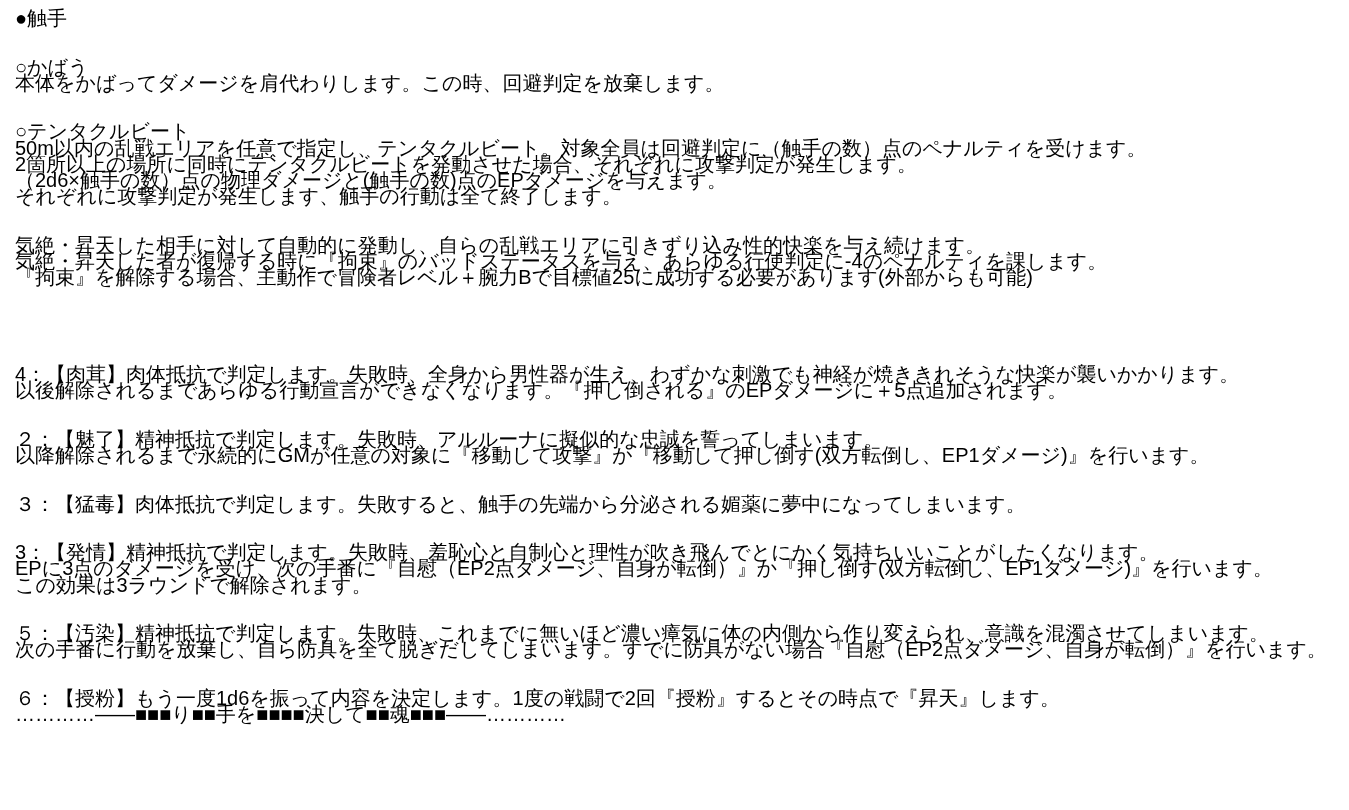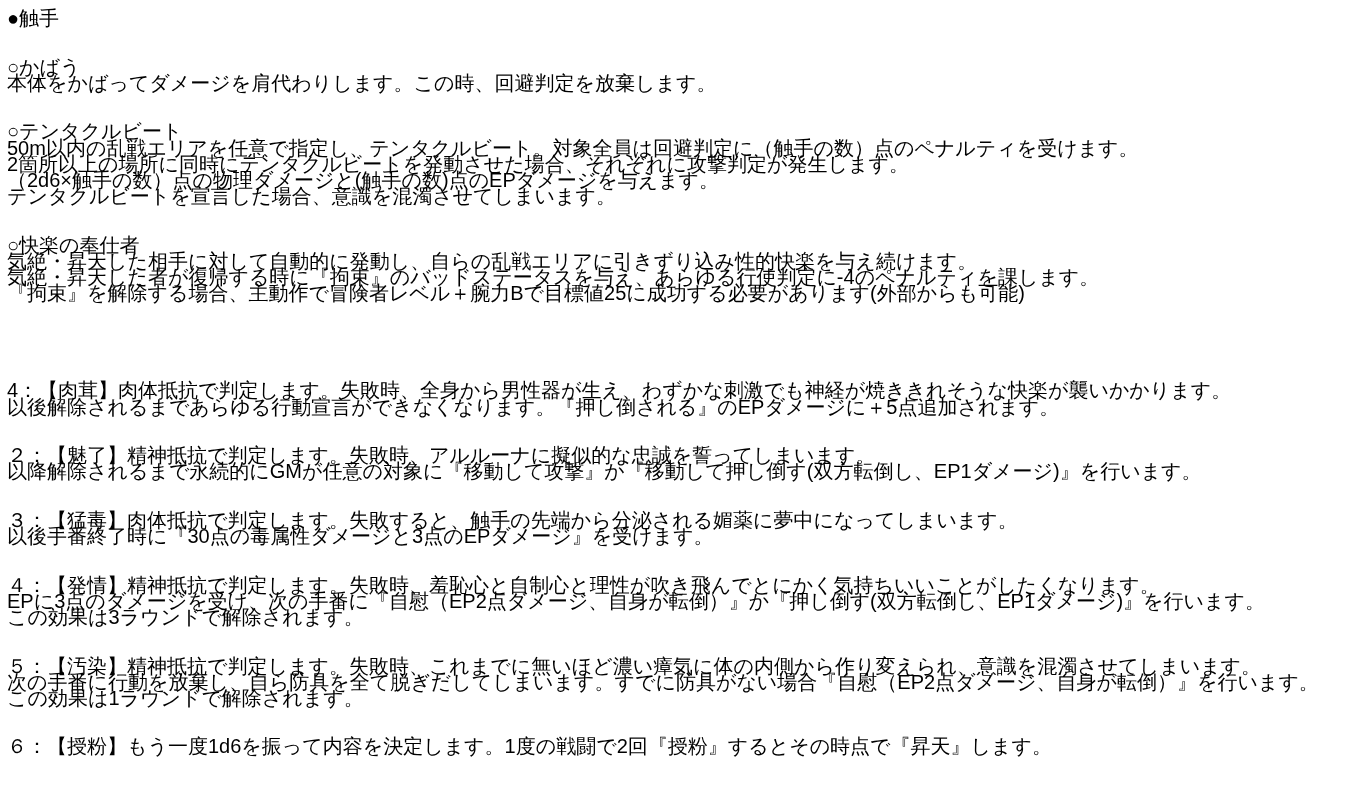--- a/index.html
+++ b/index.html
@@ -9,21 +9,21 @@
     background: #ffffff;
     overflow: hidden;
   }
   body {
     font-family: "Liberation Sans", sans-serif;
     color: #000000;
   }
   .doc {
     width: 1216px;
     height: 810px;
-    padding: 10px 4px 0 7px;
+    padding: 10px 4px 0 15px;
     background: #ffffff;
   }
   .line {
     height: 16.2px;
     line-height: 16.2px;
     font-size: 20px;
     white-space: pre;
     font-family: "Liberation Sans", sans-serif;
     color: #000000;
   }
@@ -36,48 +36,46 @@
   <div class="line"></div>
   <div class="line"></div>
   <div class="line">○かばう</div>
   <div class="line">本体をかばってダメージを肩代わりします。この時、回避判定を放棄します。</div>
   <div class="line"></div>
   <div class="line"></div>
   <div class="line">○テンタクルビート</div>
   <div class="line">50m以内の乱戦エリアを任意で指定し、テンタクルビート。対象全員は回避判定に（触手の数）点のペナルティを受けます。</div>
   <div class="line">2箇所以上の場所に同時にテンタクルビートを発動させた場合、それぞれに攻撃判定が発生します。</div>
   <div class="line">（2d6×触手の数）点の物理ダメージと(触手の数)点のEPダメージを与えます。</div>
-  <div class="line">テンタクルビートを宣言した場合、意識を混濁させてしまいます。</div>
+  <div class="line">それぞれに攻撃判定が発生します、触手の行動は全て終了します。</div>
   <div class="line"></div>
   <div class="line"></div>
-  <div class="line">○快楽の奉仕者</div>
   <div class="line">気絶・昇天した相手に対して自動的に発動し、自らの乱戦エリアに引きずり込み性的快楽を与え続けます。</div>
   <div class="line">気絶・昇天した者が復帰する時に『拘束』のバッドステータスを与え、あらゆる行使判定に-4のペナルティを課します。</div>
   <div class="line">『拘束』を解除する場合、主動作で冒険者レベル＋腕力Bで目標値25に成功する必要があります(外部からも可能)</div>
   <div class="line"></div>
   <div class="line"></div>
   <div class="line"></div>
   <div class="line"></div>
   <div class="line"></div>
   <div class="line">4：【肉茸】肉体抵抗で判定します。失敗時、全身から男性器が生え、わずかな刺激でも神経が焼ききれそうな快楽が襲いかかります。</div>
   <div class="line">以後解除されるまであらゆる行動宣言ができなくなります。『押し倒される』のEPダメージに＋5点追加されます。</div>
   <div class="line"></div>
   <div class="line"></div>
   <div class="line">２：【魅了】精神抵抗で判定します。失敗時、アルルーナに擬似的な忠誠を誓ってしまいます。</div>
   <div class="line">以降解除されるまで永続的にGMが任意の対象に『移動して攻撃』か『移動して押し倒す(双方転倒し、EP1ダメージ)』を行います。</div>
   <div class="line"></div>
   <div class="line"></div>
   <div class="line">３：【猛毒】肉体抵抗で判定します。失敗すると、触手の先端から分泌される媚薬に夢中になってしまいます。</div>
-  <div class="line">以後手番終了時に『30点の毒属性ダメージと3点のEPダメージ』を受けます。</div>
   <div class="line"></div>
   <div class="line"></div>
-  <div class="line">４：【発情】精神抵抗で判定します。失敗時、羞恥心と自制心と理性が吹き飛んでとにかく気持ちいいことがしたくなります。</div>
+  <div class="line">3：【発情】精神抵抗で判定します。失敗時、羞恥心と自制心と理性が吹き飛んでとにかく気持ちいいことがしたくなります。</div>
   <div class="line">EPに3点のダメージを受け、次の手番に『自慰（EP2点ダメージ、自身が転倒）』か『押し倒す(双方転倒し、EP1ダメージ)』を行います。</div>
   <div class="line">この効果は3ラウンドで解除されます。</div>
   <div class="line"></div>
   <div class="line"></div>
   <div class="line">５：【汚染】精神抵抗で判定します。失敗時、これまでに無いほど濃い瘴気に体の内側から作り変えられ、意識を混濁させてしまいます。</div>
   <div class="line">次の手番に行動を放棄し、自ら防具を全て脱ぎだしてしまいます。すでに防具がない場合『自慰（EP2点ダメージ、自身が転倒）』を行います。</div>
-  <div class="line">この効果は1ラウンドで解除されます。</div>
   <div class="line"></div>
   <div class="line"></div>
   <div class="line">６：【授粉】もう一度1d6を振って内容を決定します。1度の戦闘で2回『授粉』するとその時点で『昇天』します。</div>
+  <div class="line">…………――■■■り■■手を■■■■決して■■魂■■■――…………</div>
 </div>
 
 </body></html>

